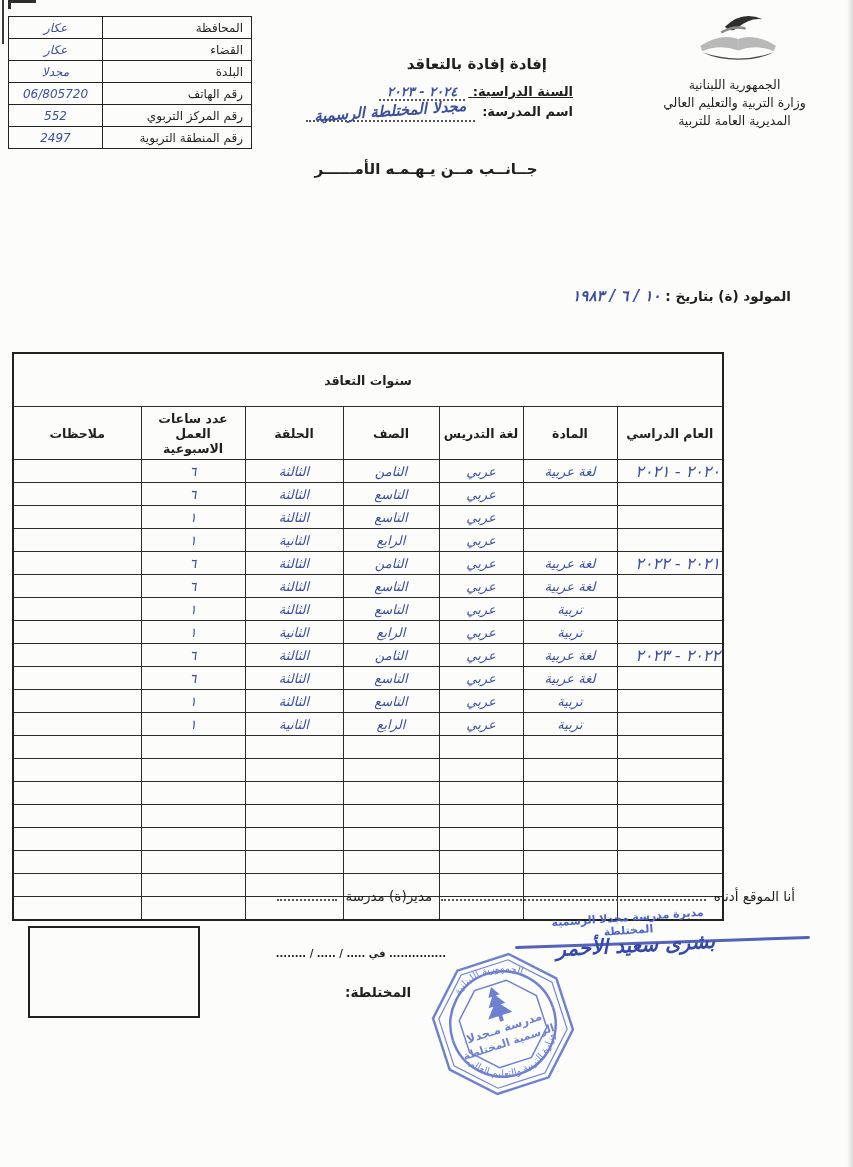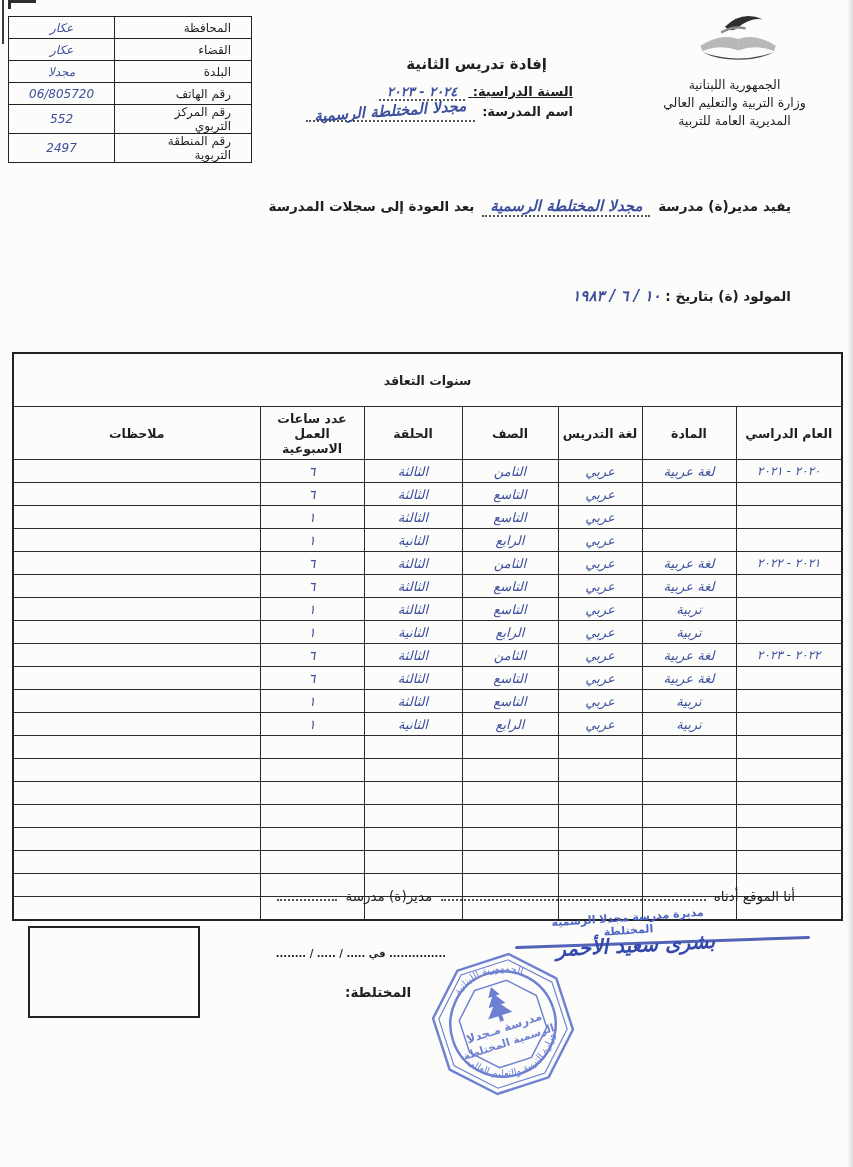--- a/index.html
+++ b/index.html
@@ -6,21 +6,21 @@
   .page{position:relative;width:853px;height:1167px;background:#fcfcfa;
         font-family:"DejaVu Sans",sans-serif;color:#1f1f1f;overflow:hidden;}
   
   .edge-l{position:absolute;left:2px;top:0;width:2px;height:44px;background:#3a3a3a;}
   .corner-h{position:absolute;left:8px;top:0;width:28px;height:3px;background:#2e2e2e;}
   .corner-v{position:absolute;left:8px;top:0;width:3px;height:9px;background:#2e2e2e;}
   .edge-r{position:absolute;right:0;top:0;width:6px;height:100%;
           background:linear-gradient(to right,rgba(0,0,0,0),rgba(0,0,0,.13));}
   
   .info-table{position:absolute;left:8px;top:16px;width:244px;border-collapse:collapse;direction:rtl;}
-  .info-table td{border:1.5px solid #222;height:21px;font-size:12px;padding:0 20px;}
+  .info-table td{border:1.5px solid #222;height:21px;font-size:12px;padding:0 8px;}
   .it-label{width:132px;text-align:right;margin-top:30px;}
   .it-val{text-align:center;direction:ltr;}
   
   .hw{color:#3c4f9e;font-style:italic;}
   .hw-lg{font-size:15px;}
   
   .logo{position:absolute;left:688px;top:8px;width:104px;height:66px;}
   .ministry{position:absolute;left:616px;top:76px;width:237px;text-align:center;
             font-size:12.5px;line-height:18px;direction:rtl;}
   .doc-title{position:absolute;top:55px;right:306px;font-size:15px;font-weight:700;direction:rtl;}
@@ -30,28 +30,28 @@
   .heading{position:absolute;top:160px;left:276px;width:300px;text-align:center;
            font-size:15px;font-weight:700;letter-spacing:1px;direction:rtl;}
   .para{position:absolute;direction:rtl;font-size:13.5px;font-weight:600;white-space:nowrap;}
   .l1{top:197px;right:62px;}
   .l2{top:240px;right:62px;}
   .l3{top:287px;right:62px;}
   .l4{top:325px;right:14px;}
   .dotline{display:inline-block;border-bottom:2px dotted #555;padding:0 8px;margin:0 3px;}
   .dl{display:inline-block;border-bottom:2px dotted #555;height:13px;margin:0 4px;}
   
-  .contract{position:absolute;left:12px;top:352px;width:831px;border-collapse:collapse;
+  .contract{position:absolute;left:12px;top:352px;width:712px;border-collapse:collapse;
             direction:rtl;border:2px solid #222;}
   .contract th,.contract td{border:1px solid #2b2b2b;}
   .ct-title{height:20px;font-size:13px;font-weight:600;text-align:center;}
   .contract thead th{font-size:12.5px;font-weight:700;height:48px;padding:2px 4px;line-height:15px;text-align:center;}
   .contract td{height:22px;font-size:13px;text-align:center;padding:0 2px;}
   .contract td.hwc{color:#3c4f9e;font-style:italic;}
-  .contract td.yr{font-size:12px;}
+  .contract td.yr{font-size:16px;text-align:right;}
   
   .sign1{position:absolute;top:886px;right:58px;direction:rtl;font-size:13.5px;font-weight:400;white-space:nowrap;}
   .box{position:absolute;left:28px;top:926px;width:168px;height:88px;border:2px solid #222;background:transparent;}
   .date-line{position:absolute;left:196px;top:948px;width:250px;direction:rtl;font-size:10px;
              font-weight:600;letter-spacing:1px;white-space:nowrap;}
   .sig-label{position:absolute;left:345px;top:984px;font-size:13.5px;font-weight:700;direction:rtl;}
   .stamp-title{position:absolute;left:528px;top:911px;width:200px;font-size:11px;font-weight:700;
                color:#4f66c9;transform:rotate(-4deg);direction:rtl;text-align:center;}
   .sig-name{position:absolute;left:503px;top:933px;width:265px;font-size:20px;font-weight:700;
             font-style:italic;color:#3548ad;transform:rotate(-3deg);direction:rtl;text-align:center;}
@@ -106,37 +106,33 @@
       <path d="M34,20 Q52,2 74,12 Q60,10 46,22 Q39,26 34,20 Z" fill="#2e2e2e"></path>
       <path d="M30,26 Q44,18 56,22" stroke="#8a8a8a" stroke-width="2.5" fill="none"></path>
     </svg>
   </div>
   <div class="ministry">
     <div>الجمهورية اللبنانية</div>
     <div>وزارة التربية والتعليم العالي</div>
     <div>المديرية العامة للتربية</div>
   </div>
 
-  <div class="doc-title">إفادة تدريس الثانية</div>
+  <div class="doc-title">إفادة إفادة بالتعاقد</div>
 
   <div class="year-line">
     <span>السنة الدراسية:</span>
     <span class="dotline"><span class="hw">٢٠٢٤ - ٢٠٢٣</span></span>
   </div>
   <div class="name-line">
     <span>اسم المدرسة:</span>
     <span class="dotline"><span class="hw school-hw">مجدلا المختلطة الرسمية</span></span>
   </div>
 
-
-  <div class="para l1">
-    <span>يفيد مدير(ة) مدرسة</span>
-    <span class="dotline"><span class="hw hw-lg">مجدلا المختلطة الرسمية</span></span>
-    <span>بعد العودة إلى سجلات المدرسة</span>
-  </div>
+  <div class="heading">جــانــب مــن يـهـمـه الأمــــــر</div>
+
 
 
   <div class="para l3">
     <span>المولود (ة) بتاريخ :</span>
     <span class="hw hw-lg">١٠ / ٦ / ١٩٨٣</span>
   </div>
 
 
   <table class="contract">
     <colgroup>

